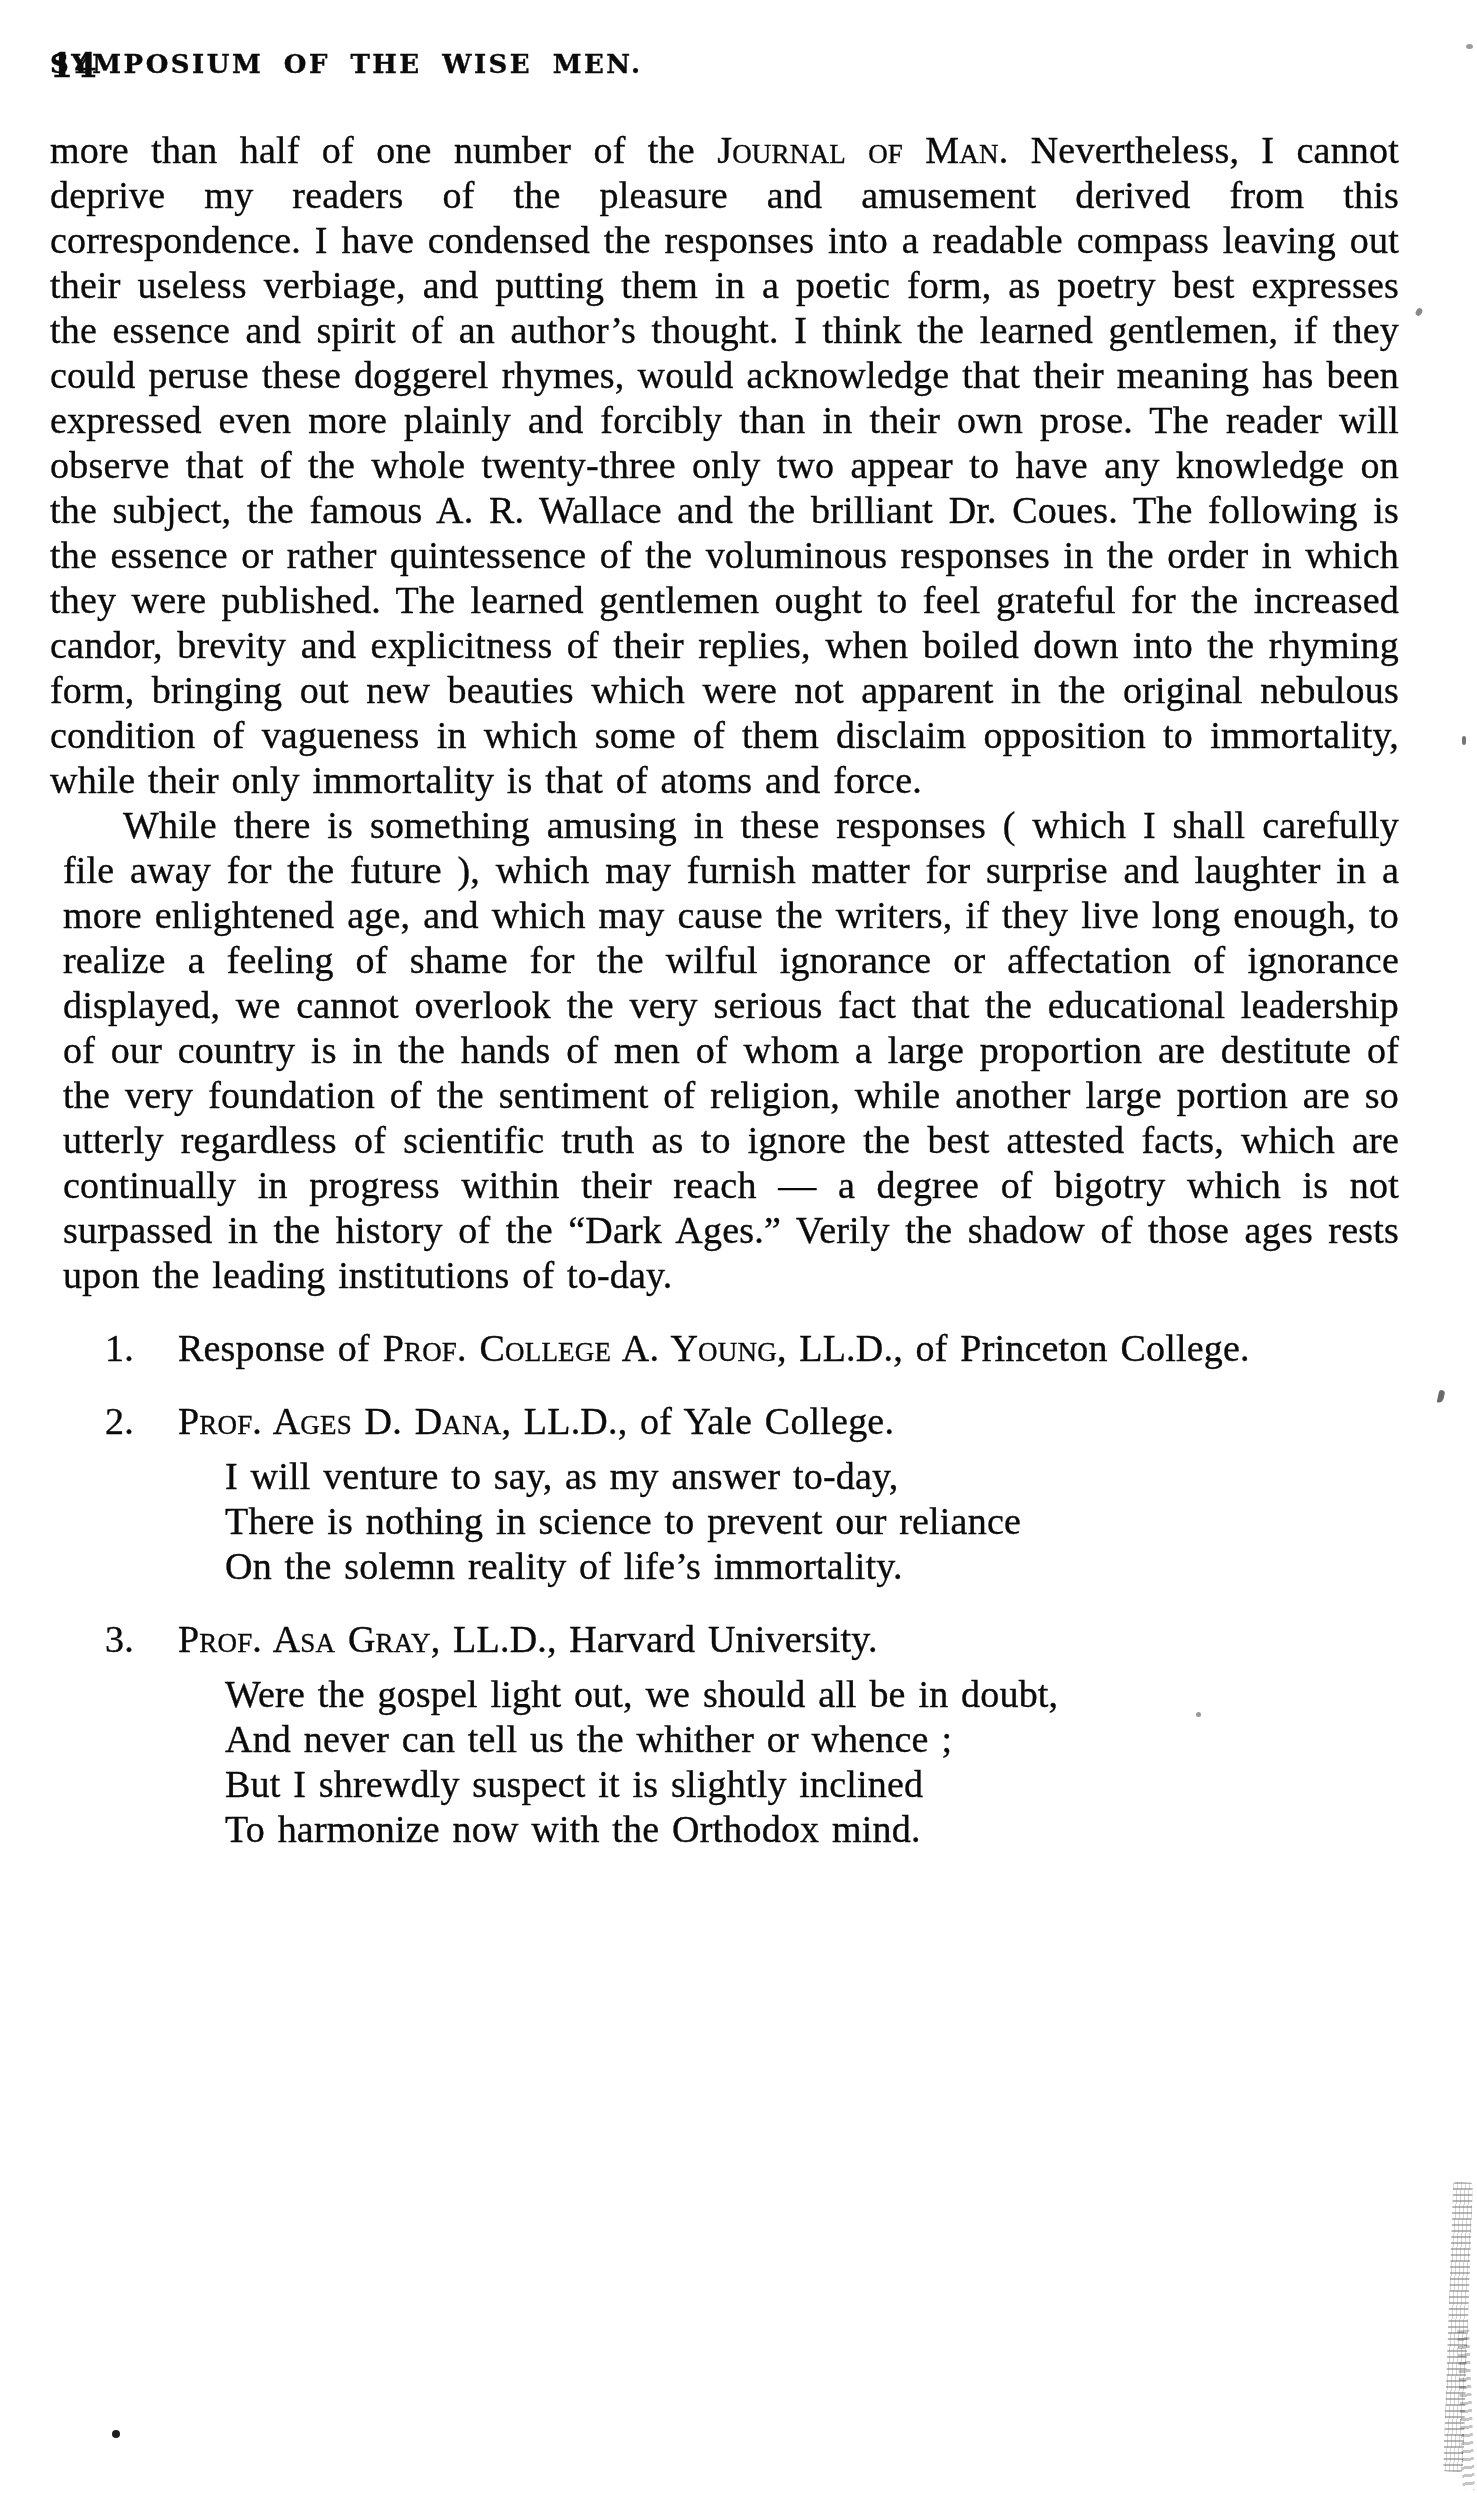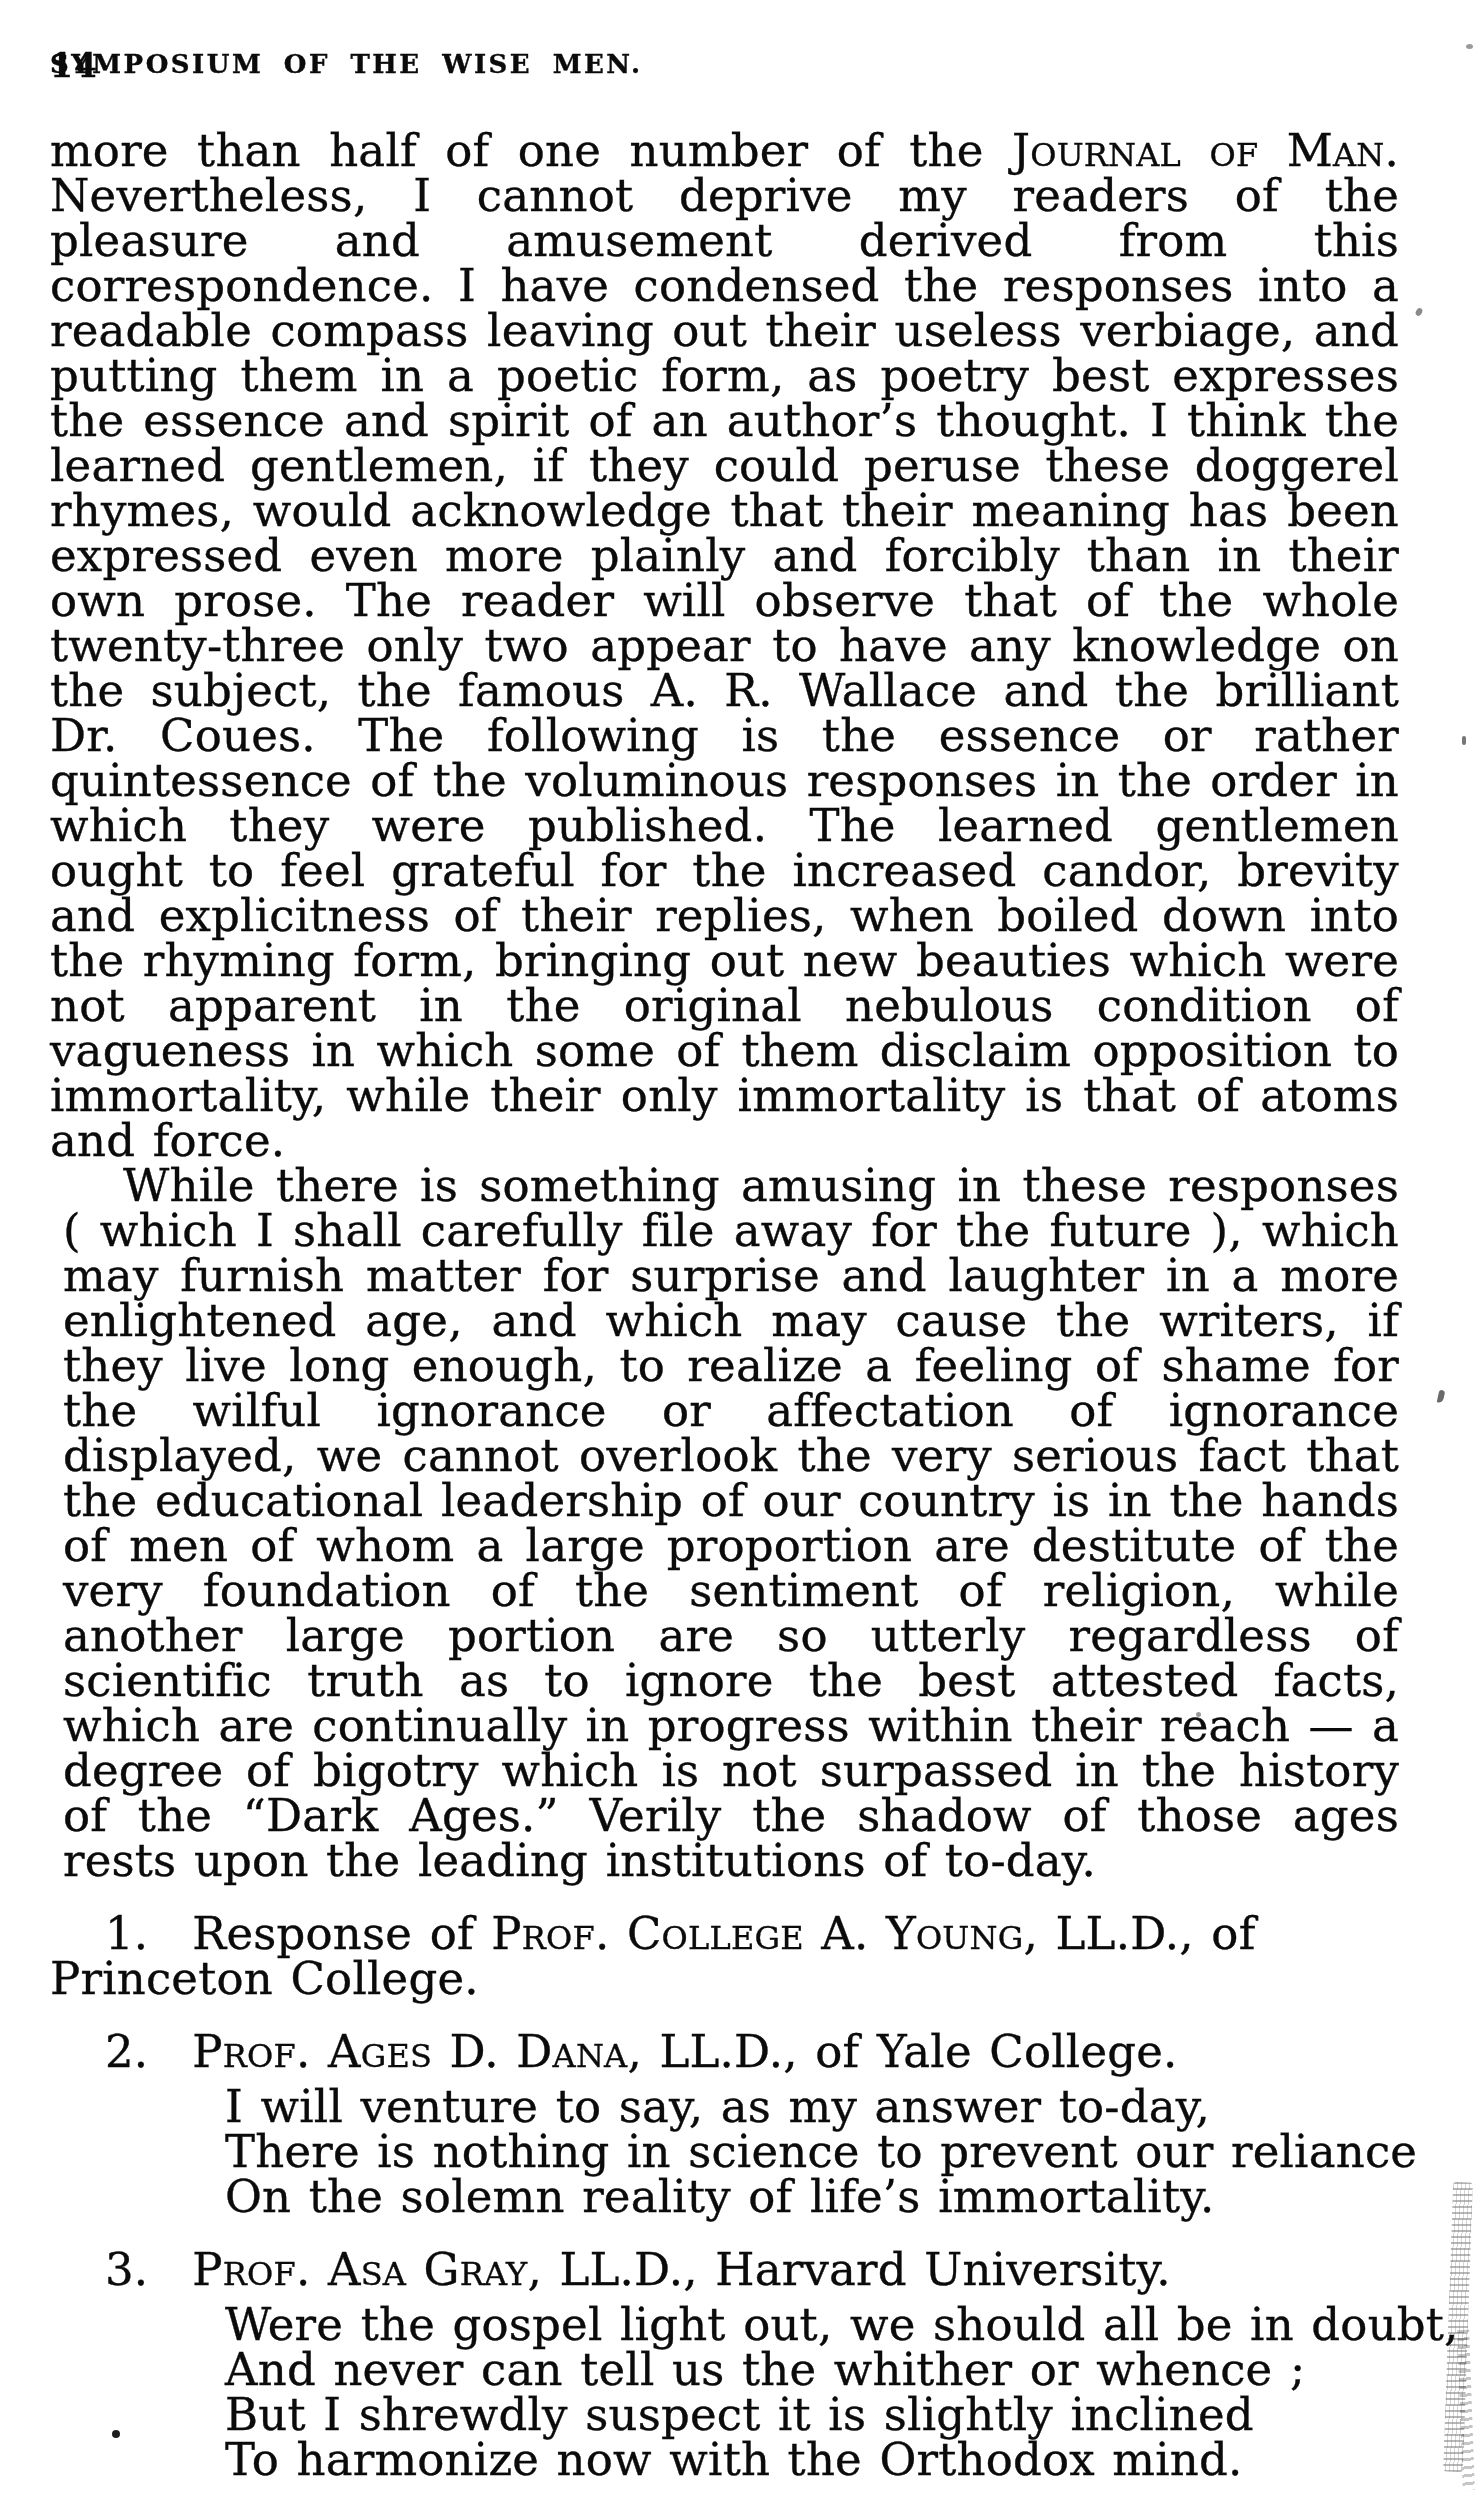--- a/index.html
+++ b/index.html
@@ -33,24 +33,25 @@
     display: block;
     text-align: left;
     font-size: 26px;
     font-weight: bold;
     letter-spacing: 2.5px;
     word-spacing: 9px;
     padding-top: 3px;
   }
   .page-body {
     margin-top: 48px;
-    font-size: 45px;
+    font-size: 38px;
     line-height: 45px;
     letter-spacing: 0.2px;
     word-spacing: 3px;
+    font-family: Liberation Serif, serif;
   }
   .para {
     margin: 0;
     text-align: justify;
     text-justify: inter-word;
   }
   .para.indent { text-indent: 60px; margin-left: 13px; }
   .item {
     margin: 28px 0 0 0;
     text-indent: 55px;

